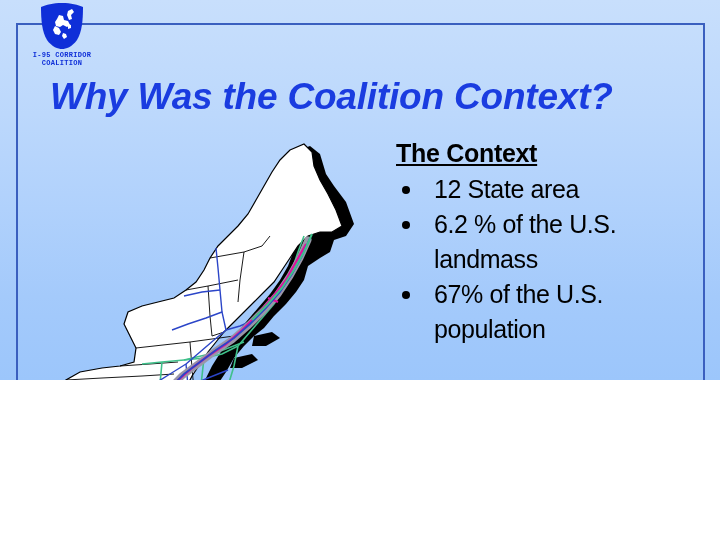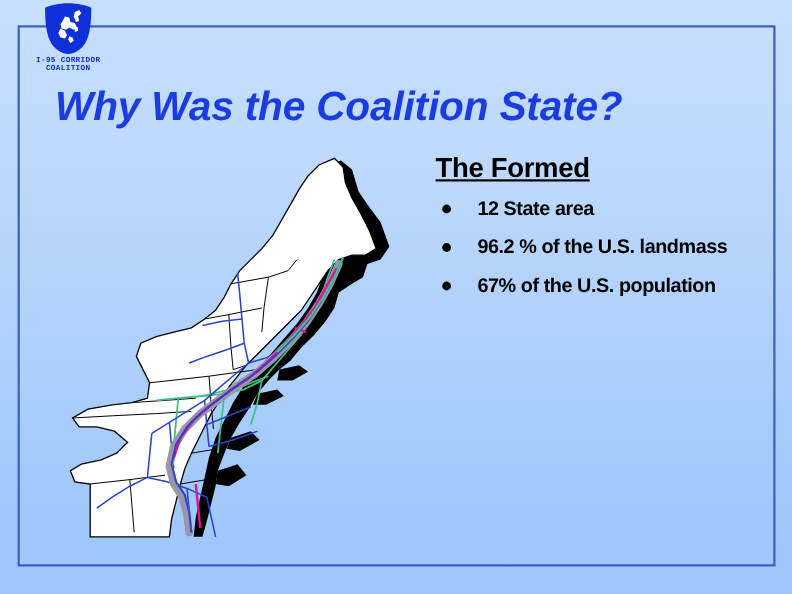--- a/index.html
+++ b/index.html
@@ -9,21 +9,21 @@
   body {
     width: 720px;
     height: 540px;
     overflow: hidden;
     font-family: "Liberation Sans", sans-serif;
   }
 
   #slide {
     position: relative;
     width: 720px;
-    height: 540px;
+    height: 380px;
     background: linear-gradient(to bottom, #c8dffc 0%, #bcd8fc 30%, #b0d1fc 55%, #a4cafb 78%, #9cc6fb 100%);
     overflow: hidden;
   }
 
   
   #frame {
     position: absolute;
     left: 16px;
     top: 23px;
     width: 689px;
@@ -100,22 +100,22 @@
     letter-spacing: -0.3px;
   }
   ul#bullets {
     list-style: none;
     margin: 0;
     padding: 0;
   }
   ul#bullets > li {
     position: relative;
     padding-left: 38px;
-    font-size: 18px;
-    font-weight: bold;
+    font-size: 25px;
+    font-weight: normal;
     color: #000000;
     line-height: 35px;
     letter-spacing: -0.4px;
   }
   ul#bullets > li .dot {
     position: absolute;
     left: 6px;
     top: 14px;
     width: 8px;
     height: 8px;
@@ -139,21 +139,21 @@
         <path d="M21 13 l4 1 l1 4 l4 1 l2 4 l-3 2 l-4 -2 l-3 2 l-4 -1 l-1 -4 l2 -3 z"></path>
         <path d="M17 24 l4 2 l2 4 l-2 3 l-4 -1 l-2 -4 z"></path>
         <path d="M25 31 l3 1 l1 3 l-3 2 l-2 -3 z"></path>
         <path d="M30 22 l3 1 l0 3 l-3 1 z"></path>
       </g>
     </svg>
     <div id="logo-text">I-95 CORRIDOR
 COALITION</div>
   </div>
 
-  <div id="title">Why Was the Coalition State?</div>
+  <div id="title">Why Was the Coalition Context?</div>
 
   <div id="map-wrap">
     <svg id="map-svg" viewBox="0 0 340 355">
 
       <g>
         <path fill="#000000" d="
           M236,12 L252,6 L262,14 L268,34 L276,46 L288,62 L296,84 L288,96
           L276,100 L272,112 L262,118 L250,126 L246,140 L238,152 L228,164
           L216,176 L206,188 L196,196 L186,206 L176,218 L168,232 L160,244
           L152,258 L146,272 L140,288 L138,302 L134,318 L130,334 L126,348
@@ -244,29 +244,29 @@
                  L98,282 L102,298 L110,310 L114,326 L116,344"></path>
       </g>
 
       <g stroke="#3fc08a" stroke-width="2" fill="none">
         <path d="M254,94 L246,112 L236,130 L224,148 L210,164 L194,180"></path>
       </g>
     </svg>
   </div>
 
   <div id="content">
-    <div id="context-heading">The Formed</div>
+    <div id="context-heading">The Context</div>
     <ul id="bullets">
       <li>
         <span class="dot"></span>
         <span>12 State area</span>
       </li>
       <li>
         <span class="dot"></span>
-        <span>96.2 % of the U.S. landmass</span>
+        <span>6.2 % of the U.S. landmass</span>
       </li>
       <li>
         <span class="dot"></span>
         <span>67% of the U.S. population</span>
       </li>
     </ul>
   </div>
 
 </div>
 

